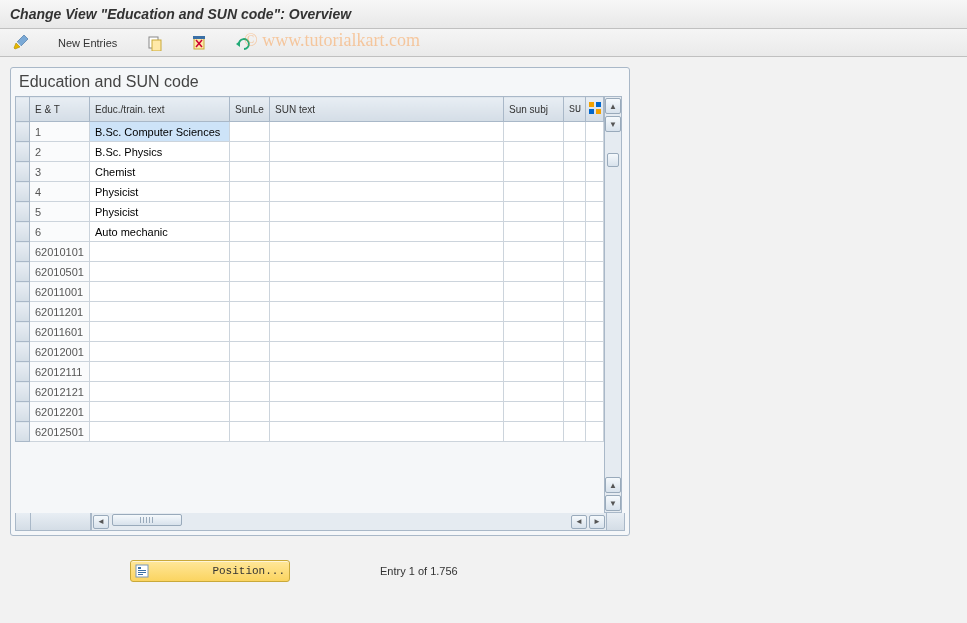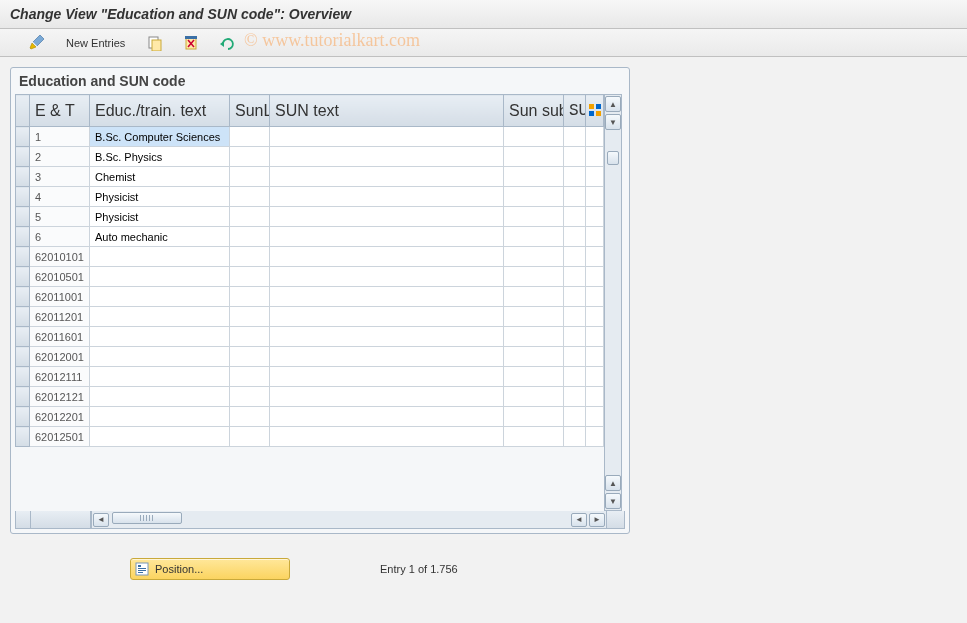--- a/index.html
+++ b/index.html
@@ -17,24 +17,24 @@
       border-bottom: 1px solid #c0c0c0;
       padding: 6px 10px;
       font-weight: bold;
       font-style: italic;
       font-size: 14px;
       color: #333;
     }
     .toolbar {
       background: linear-gradient(to bottom, #f5f5f5, #eaeaea);
       border-bottom: 1px solid #c0c0c0;
-      padding: 4px 24px;
-      display: flex;
-      align-items: center;
-      gap: 12px;
+      padding: 4px 8px;
+      display: flex;
+      align-items: center;
+      gap: 20px;
       height: 28px;
     }
     .toolbar-btn {
       display: inline-flex;
       align-items: center;
       justify-content: center;
       padding: 2px 4px;
       cursor: pointer;
       border-radius: 2px;
     }
@@ -58,44 +58,43 @@
       padding: 10px;
     }
     .panel {
       background: #f5f7f9;
       border: 1px solid #a9b8c8;
       border-radius: 3px;
       width: 620px;
     }
     .panel-title {
       padding: 5px 8px;
-      font-size: 14px;
+      font-size: 16px;
       color: #444;
-      font-weight: bold;
     }
     .table-wrapper {
       display: flex;
       align-items: flex-start;
       margin: 0 4px;
     }
     .data-table {
       border-collapse: collapse;
       background: #fff;
       width: 588px;
       table-layout: fixed;
     }
     .data-table th {
       background: linear-gradient(to bottom, #e8eef4, #d4dde6);
       border: 1px solid #a9b8c8;
       padding: 3px 5px;
       text-align: left;
       font-weight: normal;
-      font-size: 16px;
+      font-size: 10px;
       color: #333;
-      height: 32px;
+      height: 25px;
       overflow: hidden;
       white-space: nowrap;
     }
     .data-table th.row-selector-h {
       width: 14px;
       padding: 0;
     }
     .data-table td {
       border: 1px solid #ccd4dc;
       padding: 2px 5px;
@@ -242,23 +241,24 @@
       width: 160px;
       cursor: pointer;
       box-shadow: inset 0 1px 0 rgba(255,255,255,0.6);
     }
     .position-btn .pos-icon {
       width: 14px; height: 14px; margin-right: 6px;
       display: inline-flex; align-items: center; justify-content: center;
     }
     .position-btn .pos-label {
       flex: 1;
-      text-align: left;
+      text-align: right;
       font-size: 11px;
       color: #333;
+      font-family: Liberation Mono, monospace;
     }
     .entry-text { font-size: 11px; color: #333; }
     
     svg { display: block; }
   </style>
 </head>
 <body>
 
 <div class="header-bar">Change View "Education and SUN code": Overview</div>
 

